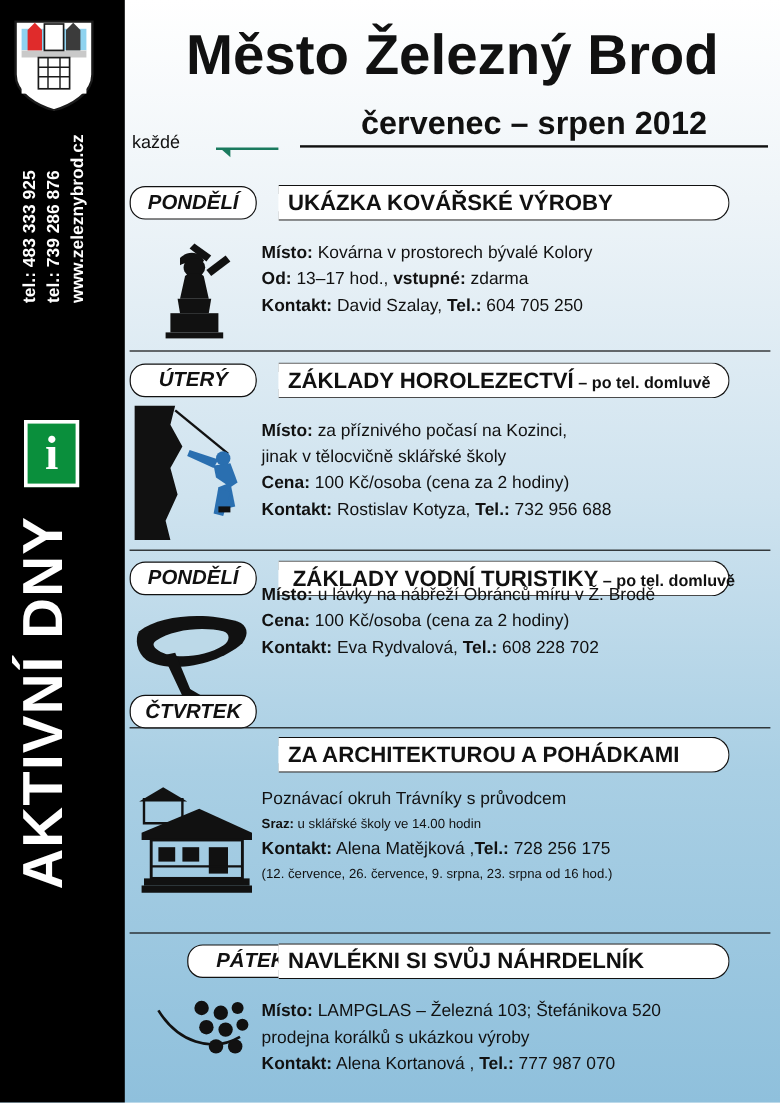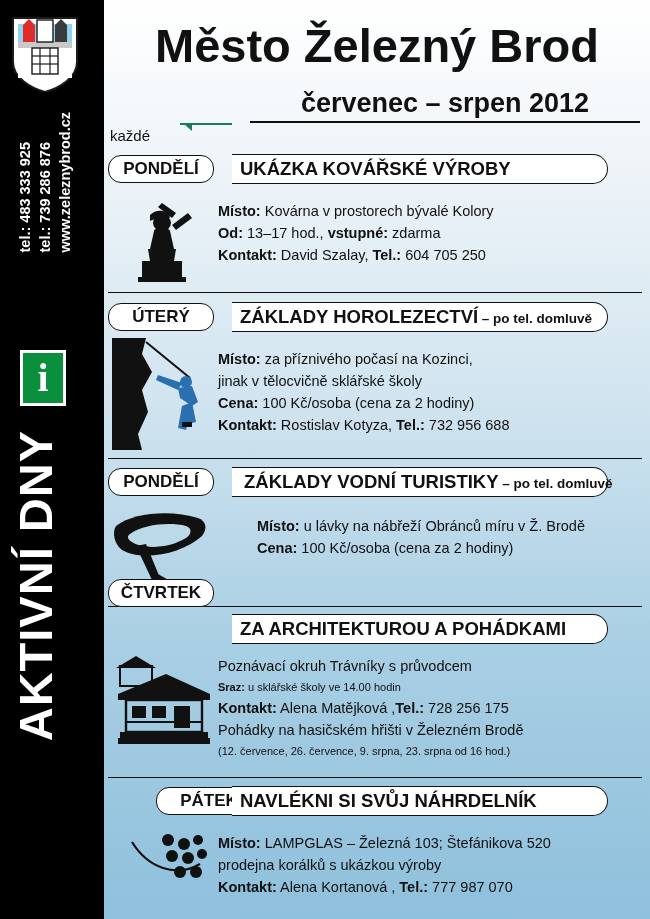--- a/index.html
+++ b/index.html
@@ -59,32 +59,32 @@
     font-family:"Liberation Sans", sans-serif;
   }
   .subtitle {
     position:absolute; left:250px; top:88px; width:390px;
     text-align:center;
     font-size:27px; font-weight:bold; color:#111;
     border-bottom:2px solid #111; padding-bottom:2px;
   }
   .kazde {
     position:absolute; left:110px; top:110px;
-    font-size:15px; color:#111;margin-top:17px;
+    font-size:15px; color:#111;
   }
   .arrowline {
     position:absolute; left:180px; top:122px; width:60px; height:10px;
   }
   
   .daylabel {
     position:absolute; left:108px;
     width:106px; height:28px;
     background:#fff; border:1.6px solid #111; border-radius:13px;
     text-align:center; line-height:25px;
-    font-size:17px; font-weight:bold; color:#111;
+    font-size:17px; font-weight:bold; color:#111;font-style:italic;
   }
   .daytitle {
     position:absolute; left:232px;
     height:30px; background:#fff; border:1.6px solid #111;
     border-radius:0 15px 15px 0; border-left:none;
     padding-left:8px; line-height:27px;
     font-size:18.5px; font-weight:bold; color:#111;
     white-space:nowrap;
   }
   .daytitle .note { font-size:13.5px; font-weight:bold; }
@@ -192,23 +192,24 @@
   <div class="daylabel" style="top:468px;">PONDĚLÍ</div>
   <div class="daytitle" style="top:467px; width:376px;padding-left:12px;">
     <span>ZÁKLADY VODNÍ TURISTIKY</span><span class="note"> – po tel. domluvě</span>
   </div>
   <svg class="pic" style="left:112px; top:502px; width:100px; height:90px;" viewBox="0 0 100 90">
     <path d="M4 24 C22 10 60 8 86 16 C94 19 96 26 90 34 C70 52 30 60 10 48 C2 42 0 30 4 24 Z" fill="#111"></path>
     <path d="M18 32 C32 22 58 20 74 24 C80 26 80 32 74 36 C58 46 32 48 20 40 C15 37 15 34 18 32Z" fill="#bcd9e8"></path>
     <path d="M24 44 L40 78 L48 76 L34 42 Z" fill="#111"></path>
     <path d="M40 76 L56 86 L60 80 L46 72 Z" fill="#111"></path>
   </svg>
-  <div class="detail" style="top:515px;margin-left:39px;">
+  <div class="detail" style="top:485px;">
     <div><b>Místo:</b><span> u lávky na nábřeží Obránců míru v Ž. Brodě</span></div>
     <div><b>Cena:</b><span> 100 Kč/osoba (cena za 2 hodiny)</span></div>
+    <div><b>Kontakt:</b><span> Eva Rydvalová, </span><b>Tel.:</b><span>  608 228 702</span></div>
   </div>
   <div class="sep" style="top:606px;"></div>
 
   <div class="daylabel" style="top:579px;">ČTVRTEK</div>
   <div class="daytitle" style="top:614px; width:376px;">
     <span>ZA ARCHITEKTUROU A POHÁDKAMI</span>
   </div>
   <svg class="pic" style="left:112px; top:652px; width:100px; height:105px;" viewBox="0 0 100 105">
     <path d="M8 14 L40 14 L40 34 L8 34 Z" fill="none" stroke="#111" stroke-width="2"></path>
     <path d="M24 4 L44 16 L4 16 Z" fill="#111"></path>
@@ -218,21 +219,20 @@
     <rect x="40" y="54" width="14" height="12" fill="#111"></rect>
     <rect x="62" y="54" width="16" height="22" fill="#111"></rect>
     <line x1="14" y1="70" x2="90" y2="70" stroke="#111" stroke-width="2"></line>
     <rect x="8" y="80" width="88" height="6" fill="#111"></rect>
     <path d="M6 86 L98 86 L98 92 L6 92 Z" fill="#111"></path>
   </svg>
   <div class="detail" style="top:655px;">
     <div><span>Poznávací okruh Trávníky s průvodcem</span></div>
     <div style="line-height:19px;"><b class="small">Sraz:</b><span class="small"> u sklářské školy ve 14.00 hodin</span></div>
     <div><b>Kontakt:</b><span> Alena Matějková ,</span><b>Tel.:</b><span> 728 256 175</span></div>
-    <div><span>Pohádky na hasičském hřišti v Železném Brodě</span></div>
     <div style="line-height:19px;"><span class="small">(12. července, 26. července, 9. srpna, 23. srpna od 16 hod.)</span></div>
   </div>
   <div class="sep" style="top:777px;"></div>
 
   <div class="daylabel" style="top:787px;margin-left:48px;">PÁTEK</div>
   <div class="daytitle" style="top:786px; width:376px;">
     <span>NAVLÉKNI SI SVŮJ NÁHRDELNÍK</span>
   </div>
   <svg class="pic" style="left:128px; top:828px; width:86px; height:62px;" viewBox="0 0 86 62">
     <path d="M4 14 C20 40 48 50 72 36" fill="none" stroke="#111" stroke-width="2.2"></path>

